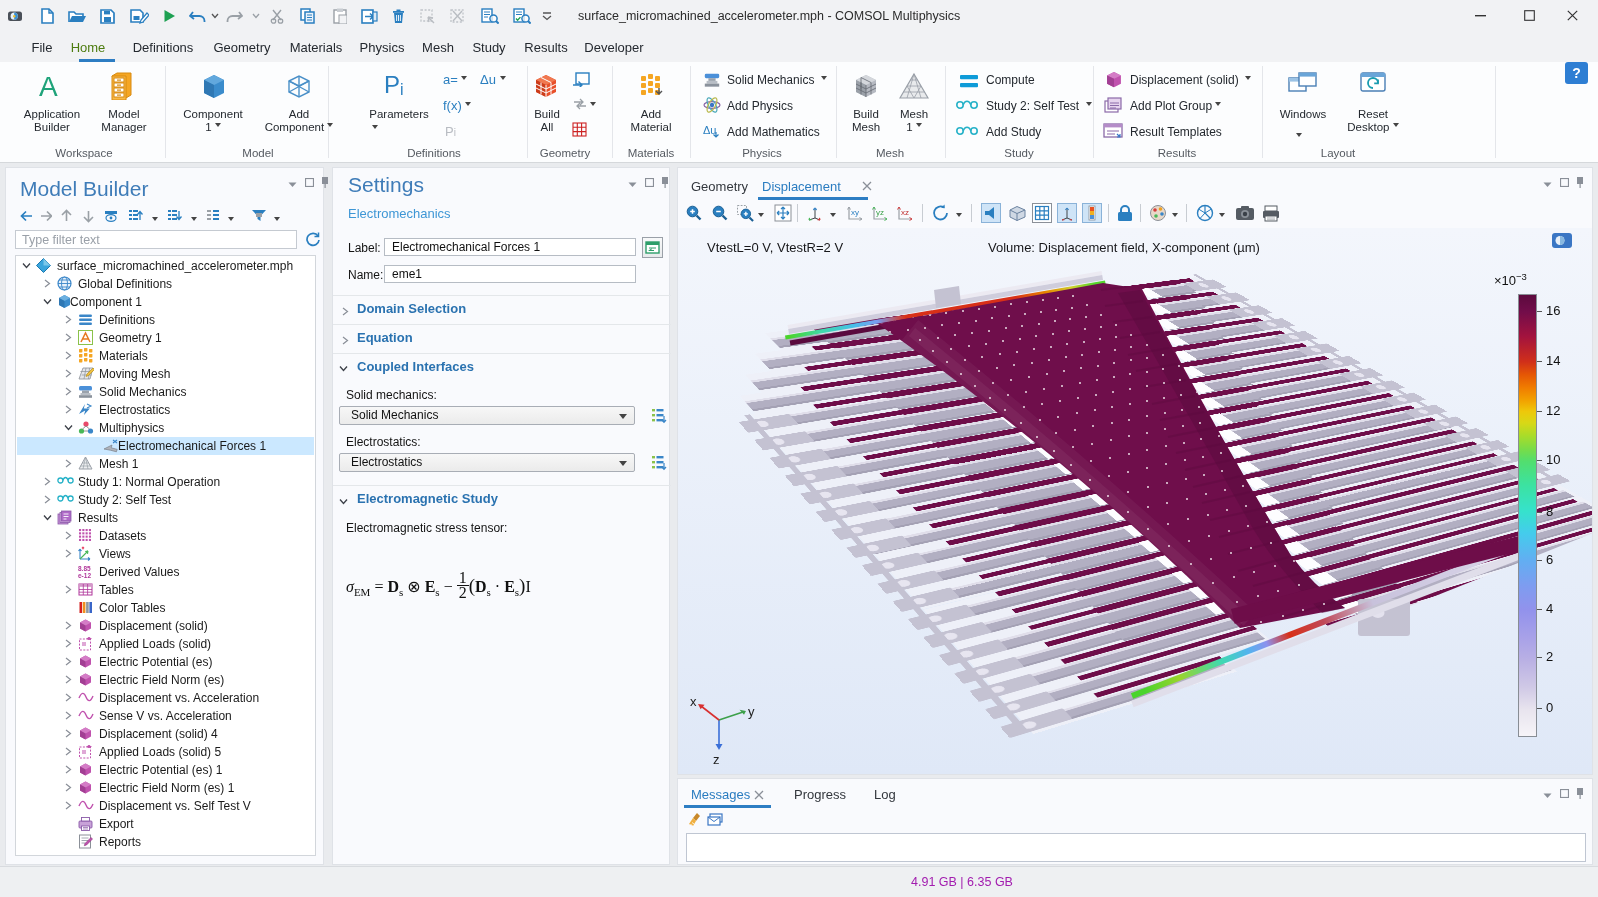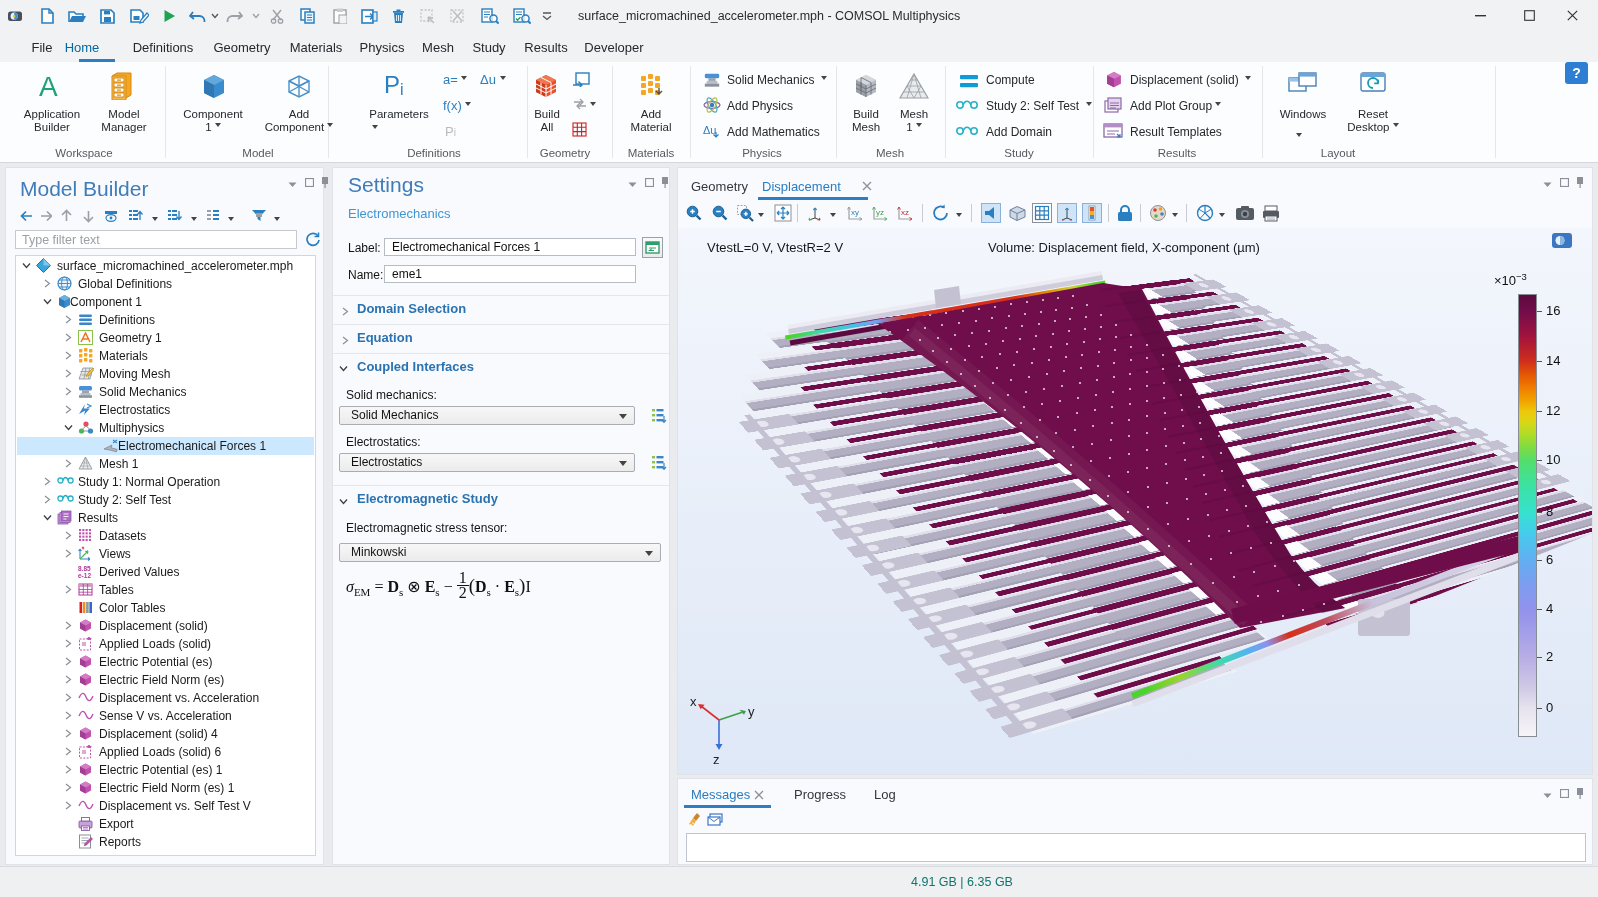--- a/index.html
+++ b/index.html
@@ -166,21 +166,21 @@
       </svg>
     </div>
     <div class="abs" style="left:1567px;top:10px">
       <svg style="" width="11" height="11" viewBox="0 0 11 11">
         <path d="M0.8 0.8 L10.2 10.2 M10.2 0.8 L0.8 10.2" stroke="#333" stroke-width="1.2"></path>
       </svg>
     </div>
   </div>
 <div class="abs" style="left:0;top:32px;width:1598px;height:30px;background:#f1f2f4">
     <div class="abs" style="left:42px;top:8px;transform:translateX(-50%);font-size:13px;color:#24292f">File</div>
-    <div class="abs" style="left:82px;top:8px;transform:translateX(-50%);font-size:13px;color:#0369a1">Home</div>
+    <div class="abs" style="left:88px;top:8px;transform:translateX(-50%);font-size:13px;color:#4d7c0f">Home</div>
     <div class="abs" style="left:163px;top:8px;transform:translateX(-50%);font-size:13px;color:#24292f">Definitions</div>
     <div class="abs" style="left:242px;top:8px;transform:translateX(-50%);font-size:13px;color:#24292f">Geometry</div>
     <div class="abs" style="left:316px;top:8px;transform:translateX(-50%);font-size:13px;color:#24292f">Materials</div>
     <div class="abs" style="left:382px;top:8px;transform:translateX(-50%);font-size:13px;color:#24292f">Physics</div>
     <div class="abs" style="left:438px;top:8px;transform:translateX(-50%);font-size:13px;color:#24292f">Mesh</div>
     <div class="abs" style="left:489px;top:8px;transform:translateX(-50%);font-size:13px;color:#24292f">Study</div>
     <div class="abs" style="left:546px;top:8px;transform:translateX(-50%);font-size:13px;color:#24292f">Results</div>
     <div class="abs" style="left:614px;top:8px;transform:translateX(-50%);font-size:13px;color:#24292f">Developer</div>
     <div class="abs" style="left:79px;top:27px;width:36px;height:3px;background:#2d7dc3"></div>
   </div>
@@ -371,21 +371,21 @@
       </svg>
     </div>
     <div class="rrow" style="left:986px;top:37px;font-size:12px">Study 2: Self Test &nbsp;<span class="car"></span></div>
     <div class="abs" style="left:956px;top:61px">
       <svg style="" width="22" height="16" viewBox="0 0 22 16">
         <circle cx="4" cy="8" r="3.2" fill="none" stroke="#27b2c8" stroke-width="1.6"></circle>
         <circle cx="18" cy="8" r="3.2" fill="none" stroke="#27b2c8" stroke-width="1.6"></circle>
         <path d="M7 8 c2 -5 6 -5 8 0" fill="none" stroke="#27b2c8" stroke-width="1.6"></path>
       </svg>
     </div>
-    <div class="rrow" style="left:986px;top:63px;font-size:12px">Add Domain</div>
+    <div class="rrow" style="left:986px;top:63px;font-size:12px">Add Study</div>
     <div class="abs" style="left:1104px;top:8px">
       <svg style="" width="20" height="20" viewBox="0 0 20 20">
         <g transform="scale(0.7692307692307693)">
           <path d="M4 7 L13 2.5 L22 7 L22 18 L13 22.5 L4 18z" fill="#c052ae"></path>
           <path d="M4 7 L13 11.5 L22 7 L13 2.5z" fill="#d47cc6"></path>
           <path d="M13 11.5 V22.5 L4 18 V7z" fill="#a23f93"></path>
         </g>
       </svg>
     </div>
     <div class="rrow" style="left:1130px;top:11px;font-size:12px">Displacement (solid) &nbsp;<span class="car"></span></div>
@@ -950,21 +950,21 @@
           </svg>
         </div>
         <div class="abs" style="left:62px;top:1px">
           <svg style="" width="15" height="15" viewBox="0 0 15 15">
             <rect x="1.5" y="3" width="11" height="11" fill="none" stroke="#c052ae" stroke-width="1" stroke-dasharray="2 1.4"></rect>
             <path d="M11 4 l0 -3 m-1.5 1.5 h3 m-4 0 l5 0" stroke="#c052ae" stroke-width="0.9"></path>
             <circle cx="11" cy="2.5" r="1.6" fill="#c052ae"></circle>
             <rect x="4" y="6" width="4" height="4" fill="#c052ae" fill-opacity="0.5"></rect>
           </svg>
         </div>
-        <div class="abs" style="left:83px;top:0px">Applied Loads (solid) 6</div>
+        <div class="abs" style="left:83px;top:0px">Applied Loads (solid) 5</div>
       </div>
       <div class="trow" style="left:0;top:505.0px;width:299px">
         <div class="abs" style="left:48px;top:0px">
           <svg style="position:absolute;top:4px" width="8" height="9" viewBox="0 0 8 9">
             <path d="M2 1 L6.5 4.5 L2 8" fill="none" stroke="#8a8f98" stroke-width="1.2"></path>
           </svg>
         </div>
         <div class="abs" style="left:62px;top:1px">
           <svg style="" width="15" height="15" viewBox="0 0 15 15">
             <path d="M2 4.5 L7.5 1.5 L13 4.5 L13 10.5 L7.5 13.5 L2 10.5z" fill="#c052ae"></path>
@@ -1112,21 +1112,20 @@
       </svg>
     </div>
     <div class="sep" style="left:0px;top:317px;width:338px"></div>
     <div class="abs" style="left:6px;top:325px">
       <svg style="position:absolute;top:4px" width="9" height="9" viewBox="0 0 9 9">
         <path d="M1 2.5 L4.5 6.5 L8 2.5" fill="none" stroke="#3c4048" stroke-width="1.3"></path>
       </svg>
     </div>
     <div class="shead" style="left:24px;top:323px">Electromagnetic Study</div>
     <div class="slabel" style="left:13px;top:353px">Electromagnetic stress tensor:</div>
-    <div class="combo" style="left:6px;top:375px;width:322px">Minkowski</div>
     <div class="abs" style="left:13px;top:403px;font-family:'Liberation Serif',serif;font-size:16px;color:#111"><i>σ</i><sub style="font-size:11px">EM</sub> = <b>D</b><sub style="font-size:11px">s</sub> ⊗ <b>E</b><sub style="font-size:11px">s</sub> − <span style="display:inline-block;vertical-align:-6px;text-align:center;line-height:0.85"><span style="display:block;border-bottom:1px solid #111;padding:0 2px">1</span><span style="display:block">2</span></span><span style="font-size:19px">(</span><b>D</b><sub style="font-size:11px">s</sub> · <b>E</b><sub style="font-size:11px">s</sub><span style="font-size:19px">)</span>I</div>
   </div>
 <div class="panel" style="left:677px;top:167px;width:916px;height:608px">
     <div class="abs" style="left:13px;top:11px;font-size:13px;color:#33373d">Geometry</div>
     <div class="abs" style="left:84px;top:11px;font-size:13px;color:#2a7cc0">Displacement</div>
     <div class="abs" style="left:184px;top:13px">
       <svg style="" width="10" height="10" viewBox="0 0 10 10">
         <path d="M1 1 L9 9 M9 1 L1 9" stroke="#8a8f98" stroke-width="1.3"></path>
       </svg>
     </div>
@@ -2070,13 +2069,13 @@
     <div class="abs" style="left:29px;top:34px">
       <svg style="" width="16" height="13" viewBox="0 0 16 13">
         <rect x="3" y="1" width="12" height="8" fill="#fff" stroke="#3a76c4" stroke-width="1.2"></rect>
         <rect x="1" y="4" width="12" height="8" fill="#fff" stroke="#3a76c4" stroke-width="1.2"></rect>
         <path d="M1 4 L7 8.5 L13 4" fill="none" stroke="#3a76c4" stroke-width="1"></path>
       </svg>
     </div>
     <div class="abs" style="left:8px;top:54px;width:900px;height:29px;background:#fff;border:1px solid #bfc6d2"></div>
   </div>
 <div class="abs" style="left:0;top:866px;width:1598px;height:31px;background:#eef0f2;border-top:1px solid #d8dbdf">
-    <div class="abs" style="left:962px;top:8px;transform:translateX(-50%);font-size:12.5px;color:#0f766e">4.91 GB | 6.35 GB</div>
+    <div class="abs" style="left:962px;top:8px;transform:translateX(-50%);font-size:12.5px;color:#a21caf">4.91 GB | 6.35 GB</div>
   </div>
 </body></html>

